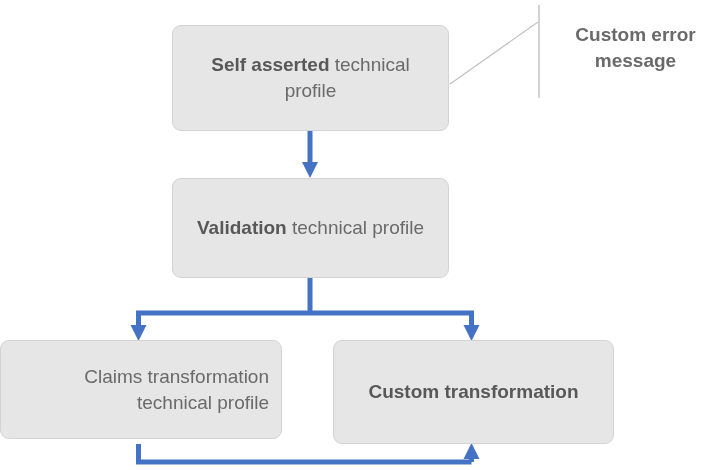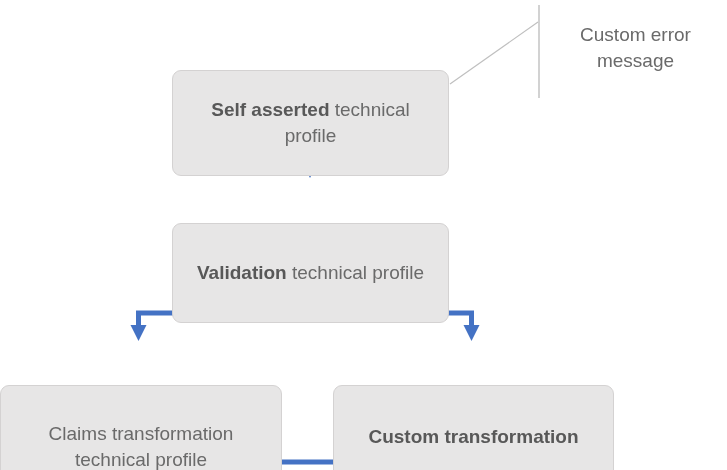--- a/index.html
+++ b/index.html
@@ -32,21 +32,20 @@
     border: 1px solid #D4D2D2;
     border-radius: 9px;
     display: flex;
     align-items: center;
     justify-content: center;
     text-align: center;
     color: #5C5C5C;
     font-size: 19px;
     line-height: 1.35;
     padding: 4px 12px;
-    margin-top: 45px;
   }
   .node .txt {
     display: block;
     width: 100%;
   }
   .bold {
     font-weight: bold;
     color: #585858;
   }
   .reg {
@@ -62,38 +61,39 @@
   #node-validation {
     left: 172px;
     top: 178px;
     width: 277px;
     height: 100px;
   }
   #node-claims-transformation-tp {
     left: 0px;
     top: 340px;
     width: 282px;
-    height: 124px;
+    height: 99px;
+    text-align: right;
   }
   #node-claims-transformation {
     left: 333px;
     top: 340px;
     width: 281px;
     height: 104px;
   }
   #callout-label {
     position: absolute;
     left: 553px;
     top: 22px;
     width: 165px;
     text-align: center;
     color: #6A6A6A;
     font-size: 19px;
     line-height: 1.38;
-    font-weight: normal;
+    font-weight: bold;
   }
 </style>
 </head>
 <body>
 
 <div id="diagram">
 
   <svg id="svg-layer" viewBox="0 0 727 470" xmlns="http://www.w3.org/2000/svg">
 
     <g>

